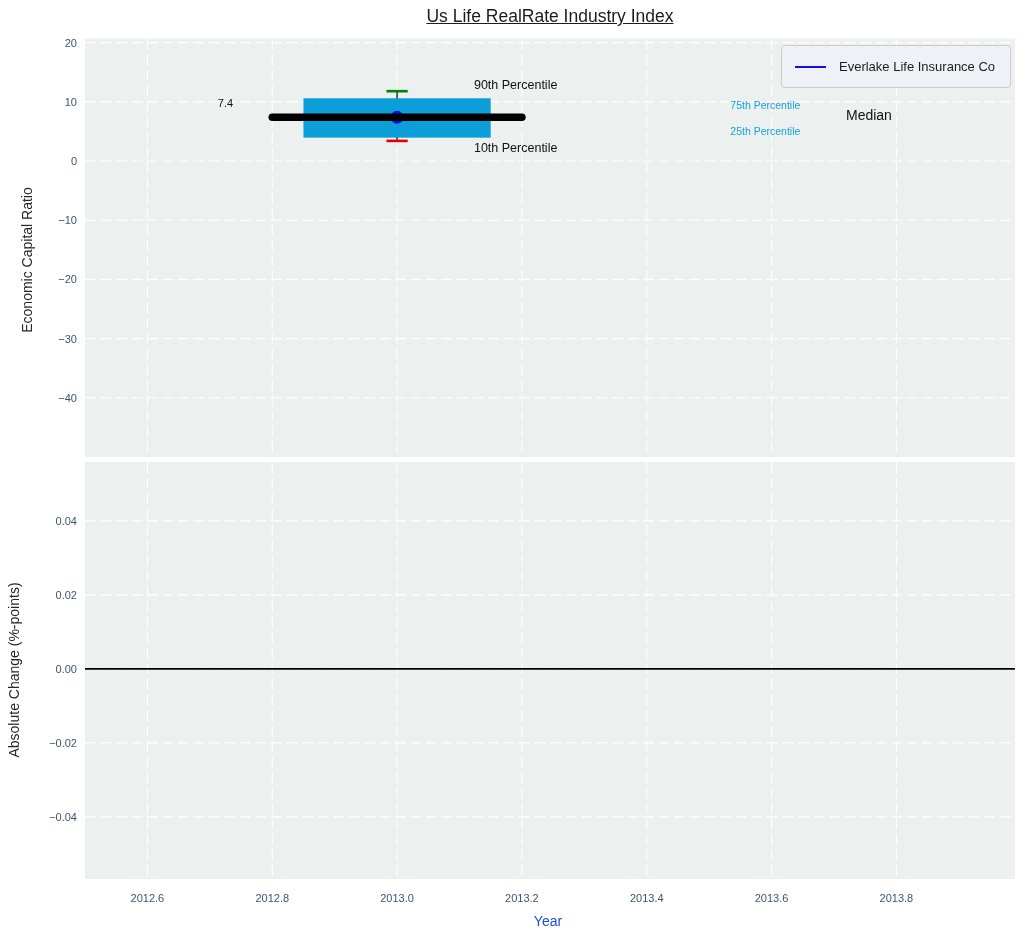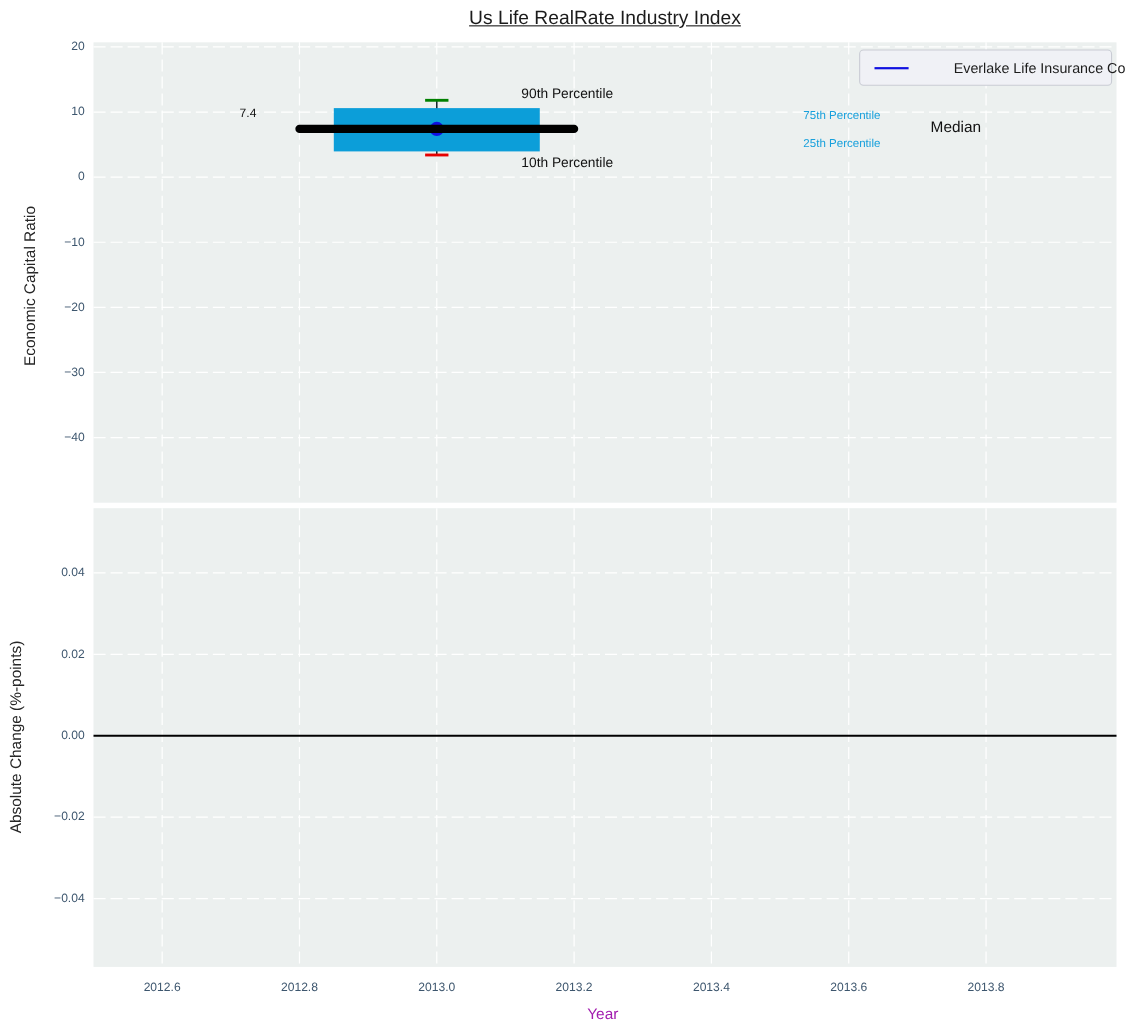--- a/index.html
+++ b/index.html
@@ -5,24 +5,24 @@
   html,body{margin:0;padding:0;background:#ffffff;}
   .figure{position:relative;width:1025px;height:940px;background:#ffffff;
           font-family:"Liberation Sans",sans-serif;overflow:hidden;}
   .chart-title{position:absolute;top:6px;left:85px;width:930px;text-align:center;
           font-size:17.5px;color:#1c1c1c;text-decoration:underline;}
   .ylabel{position:absolute;white-space:nowrap;font-size:14px;color:#262626;
           transform:translate(-50%,-50%) rotate(-90deg);}
   .ylabel-top{left:27px;top:260px;}
   .ylabel-bottom{left:14px;top:670px;}
   .xlabel{position:absolute;left:548px;top:921px;transform:translate(-50%,-50%);
-          font-size:14px;color:#a21caf;white-space:nowrap;}
-  .legend{position:absolute;left:781px;top:45px;width:230px;height:33px;
+          font-size:14px;color:#1d4ed8;white-space:nowrap;}
+  .legend{position:absolute;left:781px;top:45px;width:230px;height:43px;
           background:#f0f1f6;border:1px solid #c9ccd4;border-radius:4px;
-          display:flex;align-items:center;box-sizing:border-box;padding:0 10px 0 13px;gap:28px;}
+          display:flex;align-items:center;box-sizing:border-box;padding:0 10px 0 13px;}
   .legend-line{width:31px;height:2px;flex:0 0 auto;}
   .legend-label{margin-left:13px;font-size:13px;color:#1c1c1c;white-space:nowrap;}
   svg{position:absolute;left:0;top:0;}
   text{font-family:"Liberation Sans",sans-serif;}
 </style>
 </head>
 <body>
 
 <div class="figure">
   <svg id="plot-svg" width="1025" height="940">

